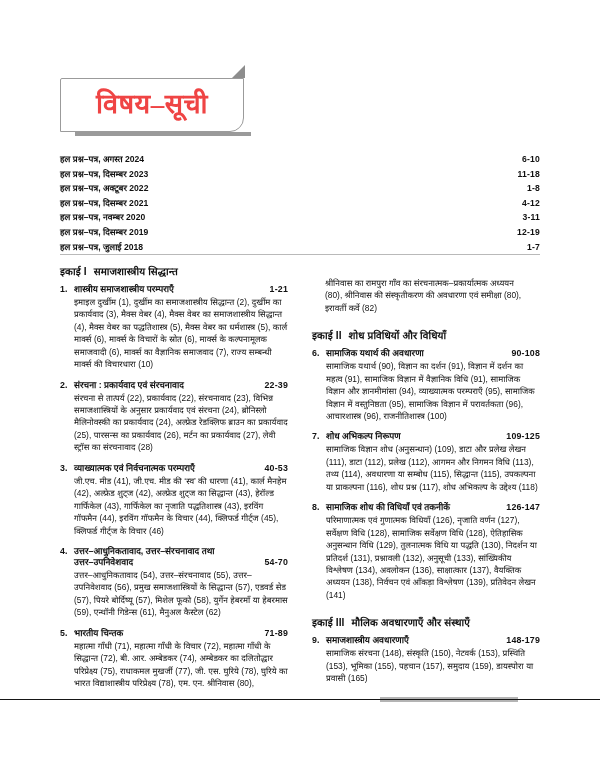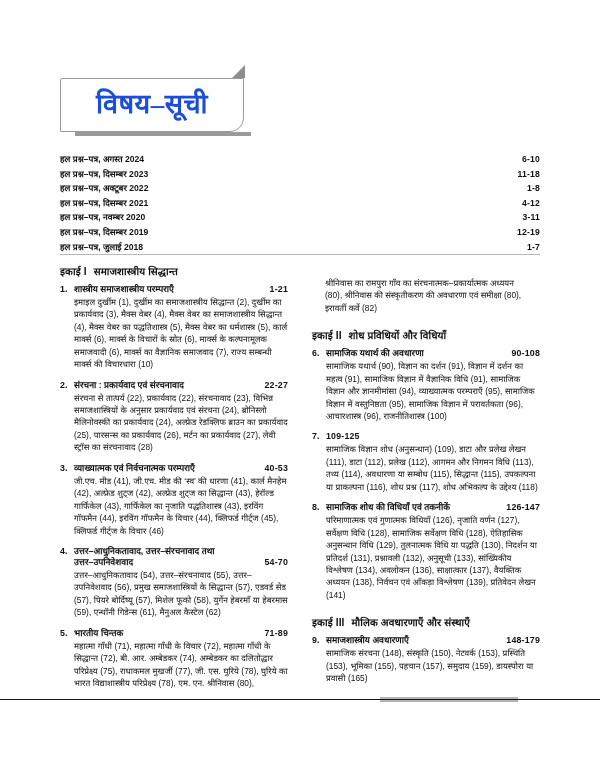--- a/index.html
+++ b/index.html
@@ -38,21 +38,21 @@
     background: #ffffff;
     display: flex;
     align-items: center;
     justify-content: center;
   }
   .title-text {
     font-family: "Liberation Serif", "DejaVu Serif", serif;
     font-size: 27px;
     font-weight: 700;
     letter-spacing: 0.5px;
-    color: #1d4ed8;
+    color: #ef4444;
     line-height: 1;
     padding-bottom: 2px;
   }
   
   .title-fold {
     position: absolute;
     right: -1px;
     top: -13px;
     width: 0;
     height: 0;
@@ -242,21 +242,21 @@
         <span class="chapter-title">शास्त्रीय समाजशास्त्रीय परम्पराएँ</span>
         <span class="chapter-pages">1-21</span>
       </div>
       <div class="chapter-body">इमाइल दुर्खीम (1), दुर्खीम का समाजशास्त्रीय सिद्धान्त (2), दुर्खीम का प्रकार्यवाद (3), मैक्स वेबर (4), मैक्स वेबर का समाजशास्त्रीय सिद्धान्त (4), मैक्स वेबर का पद्धतिशास्त्र (5), मैक्स वेबर का धर्मशास्त्र (5), कार्ल मार्क्स (6), मार्क्स के विचारों के स्रोत (6), मार्क्स के कल्पनामूलक समाजवादी (6), मार्क्स का वैज्ञानिक समाजवाद (7), राज्य सम्बन्धी मार्क्स की विचारधारा (10)</div>
     </div>
 
     <div class="chapter">
       <div class="chapter-head">
         <span class="chapter-num">2.</span>
         <span class="chapter-title">संरचना : प्रकार्यवाद एवं संरचनावाद</span>
-        <span class="chapter-pages">22-27</span>
+        <span class="chapter-pages">22-39</span>
       </div>
       <div class="chapter-body">संरचना से तात्पर्य (22), प्रकार्यवाद (22), संरचनावाद (23), विभिन्न समाजशास्त्रियों के अनुसार प्रकार्यवाद एवं संरचना (24), ब्रोनिस्लो मैलिनोवस्की का प्रकार्यवाद (24), अल्फ्रेड रेडक्लिफ ब्राउन का प्रकार्यवाद (25), पारसन्स का प्रकार्यवाद (26), मर्टन का प्रकार्यवाद (27), लेवी स्ट्रॉस का संरचनावाद (28)</div>
     </div>
 
     <div class="chapter">
       <div class="chapter-head">
         <span class="chapter-num">3.</span>
         <span class="chapter-title">व्याख्यात्मक एवं निर्वचनात्मक परम्पराएँ</span>
         <span class="chapter-pages">40-53</span>
       </div>
@@ -300,20 +300,21 @@
         <span class="chapter-num">6.</span>
         <span class="chapter-title">सामाजिक यथार्थ की अवधारणा</span>
         <span class="chapter-pages">90-108</span>
       </div>
       <div class="chapter-body">सामाजिक यथार्थ (90), विज्ञान का दर्शन (91), विज्ञान में दर्शन का महत्व (91), सामाजिक विज्ञान में वैज्ञानिक विधि (91), सामाजिक विज्ञान और ज्ञानमीमांसा (94), व्याख्यात्मक परम्पराएँ (95), सामाजिक विज्ञान में वस्तुनिष्ठता (95), सामाजिक विज्ञान में परावर्तकता (96), आचारशास्त्र (96), राजनीतिशास्त्र (100)</div>
     </div>
 
     <div class="chapter">
       <div class="chapter-head">
         <span class="chapter-num">7.</span>
+        <span class="chapter-title">शोध अभिकल्प निरूपण</span>
         <span class="chapter-pages">109-125</span>
       </div>
       <div class="chapter-body">सामाजिक विज्ञान शोध (अनुसन्धान) (109), डाटा और प्रलेख लेखन (111), डाटा (112), प्रलेख (112), आगमन और निगमन विधि (113), तथ्य (114), अवधारणा या सम्बोध (115), सिद्धान्त (115), उपकल्पना या प्राकल्पना (116), शोध प्रश्न (117), शोध अभिकल्प के उद्देश्य (118)</div>
     </div>
 
     <div class="chapter">
       <div class="chapter-head">
         <span class="chapter-num">8.</span>
         <span class="chapter-title">सामाजिक शोध की विधियाँ एवं तकनीकें</span>
         <span class="chapter-pages">126-147</span>

